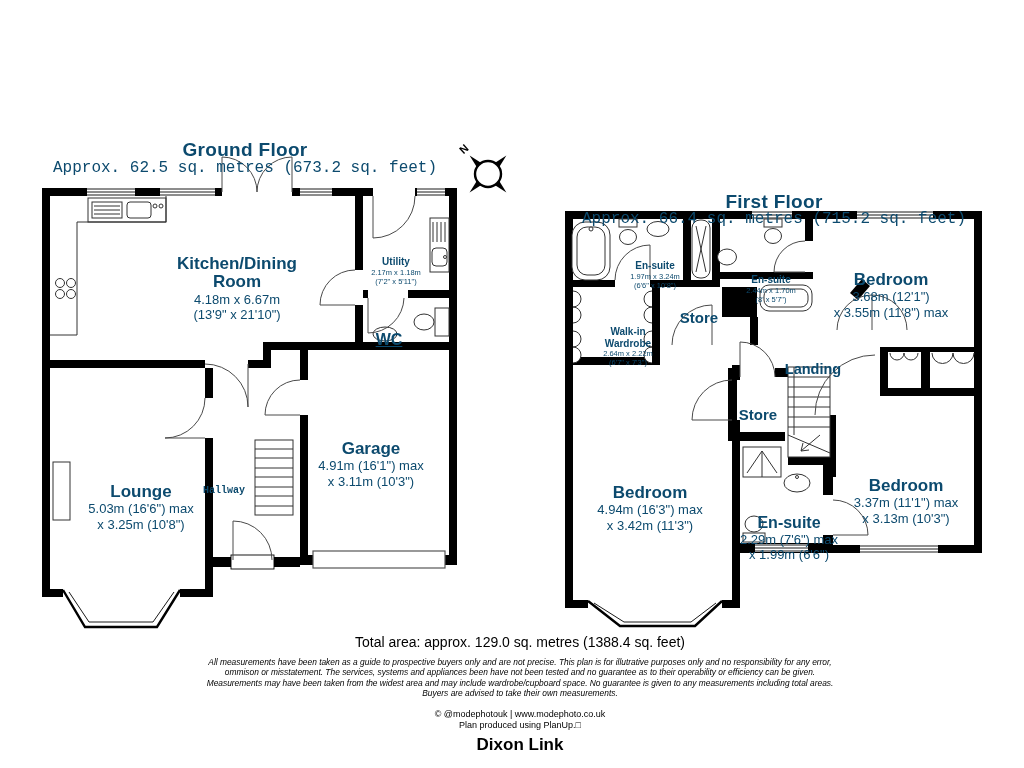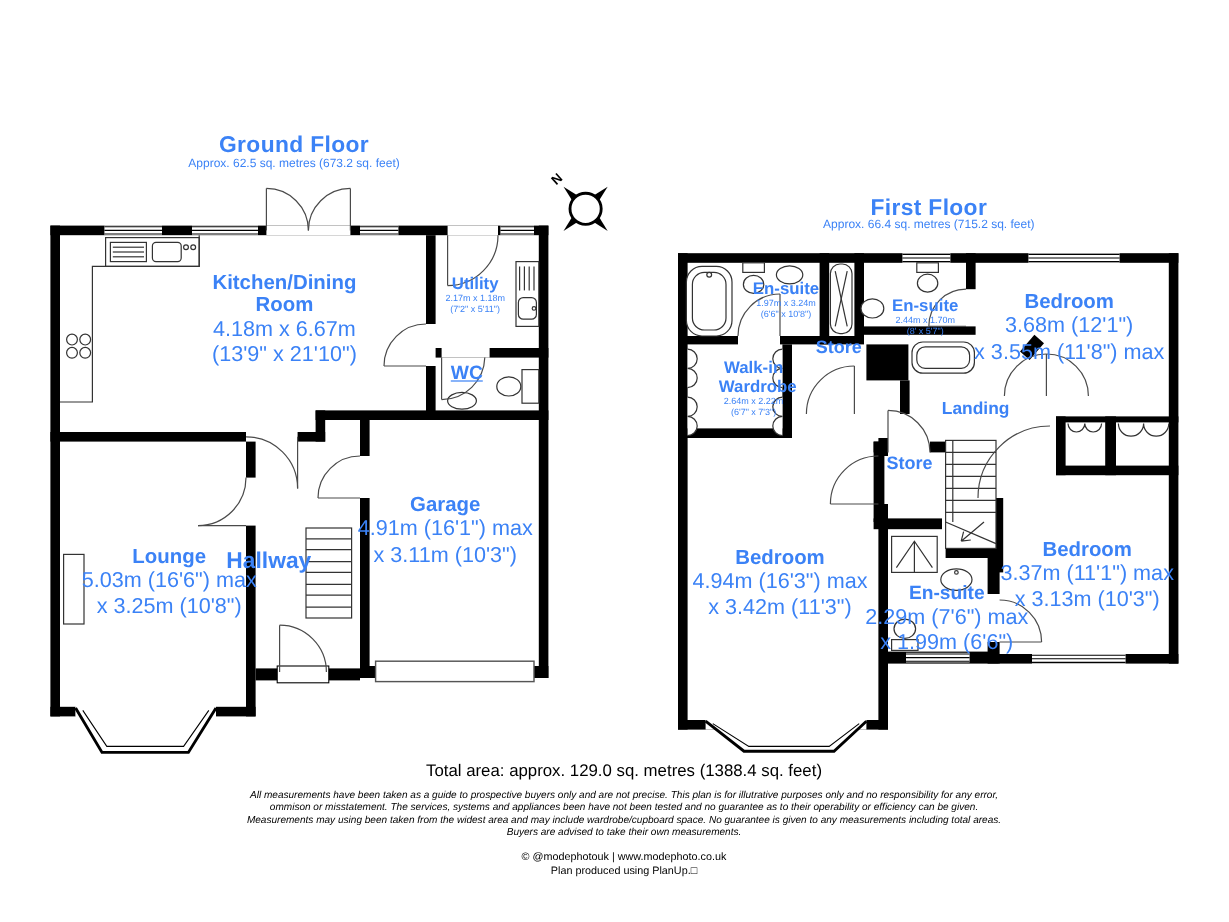--- a/index.html
+++ b/index.html
@@ -1,29 +1,29 @@
 <!DOCTYPE html>
 <html><head>
 <meta charset="utf-8">
 <style>
   html,body{margin:0;padding:0;background:#fff;}
   .canvas{position:relative;width:1024px;height:768px;background:#ffffff;overflow:hidden;
           font-family:"Liberation Sans",sans-serif;color:#000;}
   svg{position:absolute;}
-  .lbl{position:absolute;transform:translateX(-50%);text-align:center;color:#3b82f6;white-space:nowrap;}
+  .lbl{position:absolute;transform:translateX(-50%);text-align:center;color:#0c4a6e;white-space:nowrap;margin-top:28px;}
   .wrap{white-space:normal;}
   .t-title{font-size:19px;font-weight:bold;letter-spacing:.3px;}
-  .t-sub{font-size:10px;}
+  .t-sub{font-size:16px;font-family:Liberation Mono, monospace;}
   .nm-lg{font-size:17px;font-weight:bold;line-height:1.08;}
-  .dm-lg{font-size:18px;line-height:1.18;}
+  .dm-lg{font-size:13px;line-height:1.18;}
   .nm-md{font-size:15px;font-weight:bold;}
   .nm-wc{font-size:16px;font-weight:bold;text-decoration:underline;}
-  .nm-hall{font-size:19px;font-weight:bold;}
+  .nm-hall{font-size:10px;font-weight:bold;font-family:Liberation Mono, monospace;}
   .nm-land{font-size:14.5px;font-weight:bold;}
-  .nm-sm{font-size:14px;font-weight:bold;line-height:1.15;}
+  .nm-sm{font-size:10px;font-weight:bold;line-height:1.15;}
   .dm-sm{font-size:7.5px;line-height:1.2;}
   .nm-en3{font-size:16px;font-weight:bold;line-height:1.05;}
   .footer-line{position:absolute;left:16px;right:0;text-align:center;}
   .f-total{font-size:14px;}
   .f-disc{font-size:8.4px;line-height:10.4px;font-style:italic;}
   .f-credit{font-size:9px;}
   .f-brand{font-size:17px;font-weight:bold;}
   .w{fill:#000;}
   .wh{fill:#fff;}
   .fx{fill:#fff;stroke:#333;stroke-width:1;}
@@ -391,19 +391,20 @@
   <div class="lbl" style="left:906px;top:449px;">
     <div class="nm-lg">Bedroom</div>
     <div class="dm-lg">3.37m (11'1") max</div>
     <div class="dm-lg">x 3.13m (10'3")</div>
   </div>
 
   <div class="footer-line f-total" style="top:634px;">Total area: approx. 129.0 sq. metres (1388.4 sq. feet)</div>
   <div class="footer-line f-disc" style="top:657px;">
     <div>All measurements have been taken as a guide to prospective buyers only and are not precise. This plan is for illutrative purposes only and no responsibility for any error,</div>
     <div>ommison or misstatement. The services, systems and appliances been have not been tested and no guarantee as to their operability or efficiency can be given.</div>
-    <div>Measurements may using been taken from the widest area and may include wardrobe/cupboard space. No guarantee is given to any measurements including total areas.</div>
+    <div>Measurements may have been taken from the widest area and may include wardrobe/cupboard space. No guarantee is given to any measurements including total areas.</div>
     <div>Buyers are advised to take their own measurements.</div>
   </div>
   <div class="footer-line f-credit" style="top:709px;">© @modephotouk | www.modephoto.co.uk</div>
   <div class="footer-line f-credit" style="top:720px;">Plan produced using PlanUp.□</div>
+  <div class="footer-line f-brand" style="top:735px;">Dixon Link</div>
 
 </div>
 
 </body></html>

